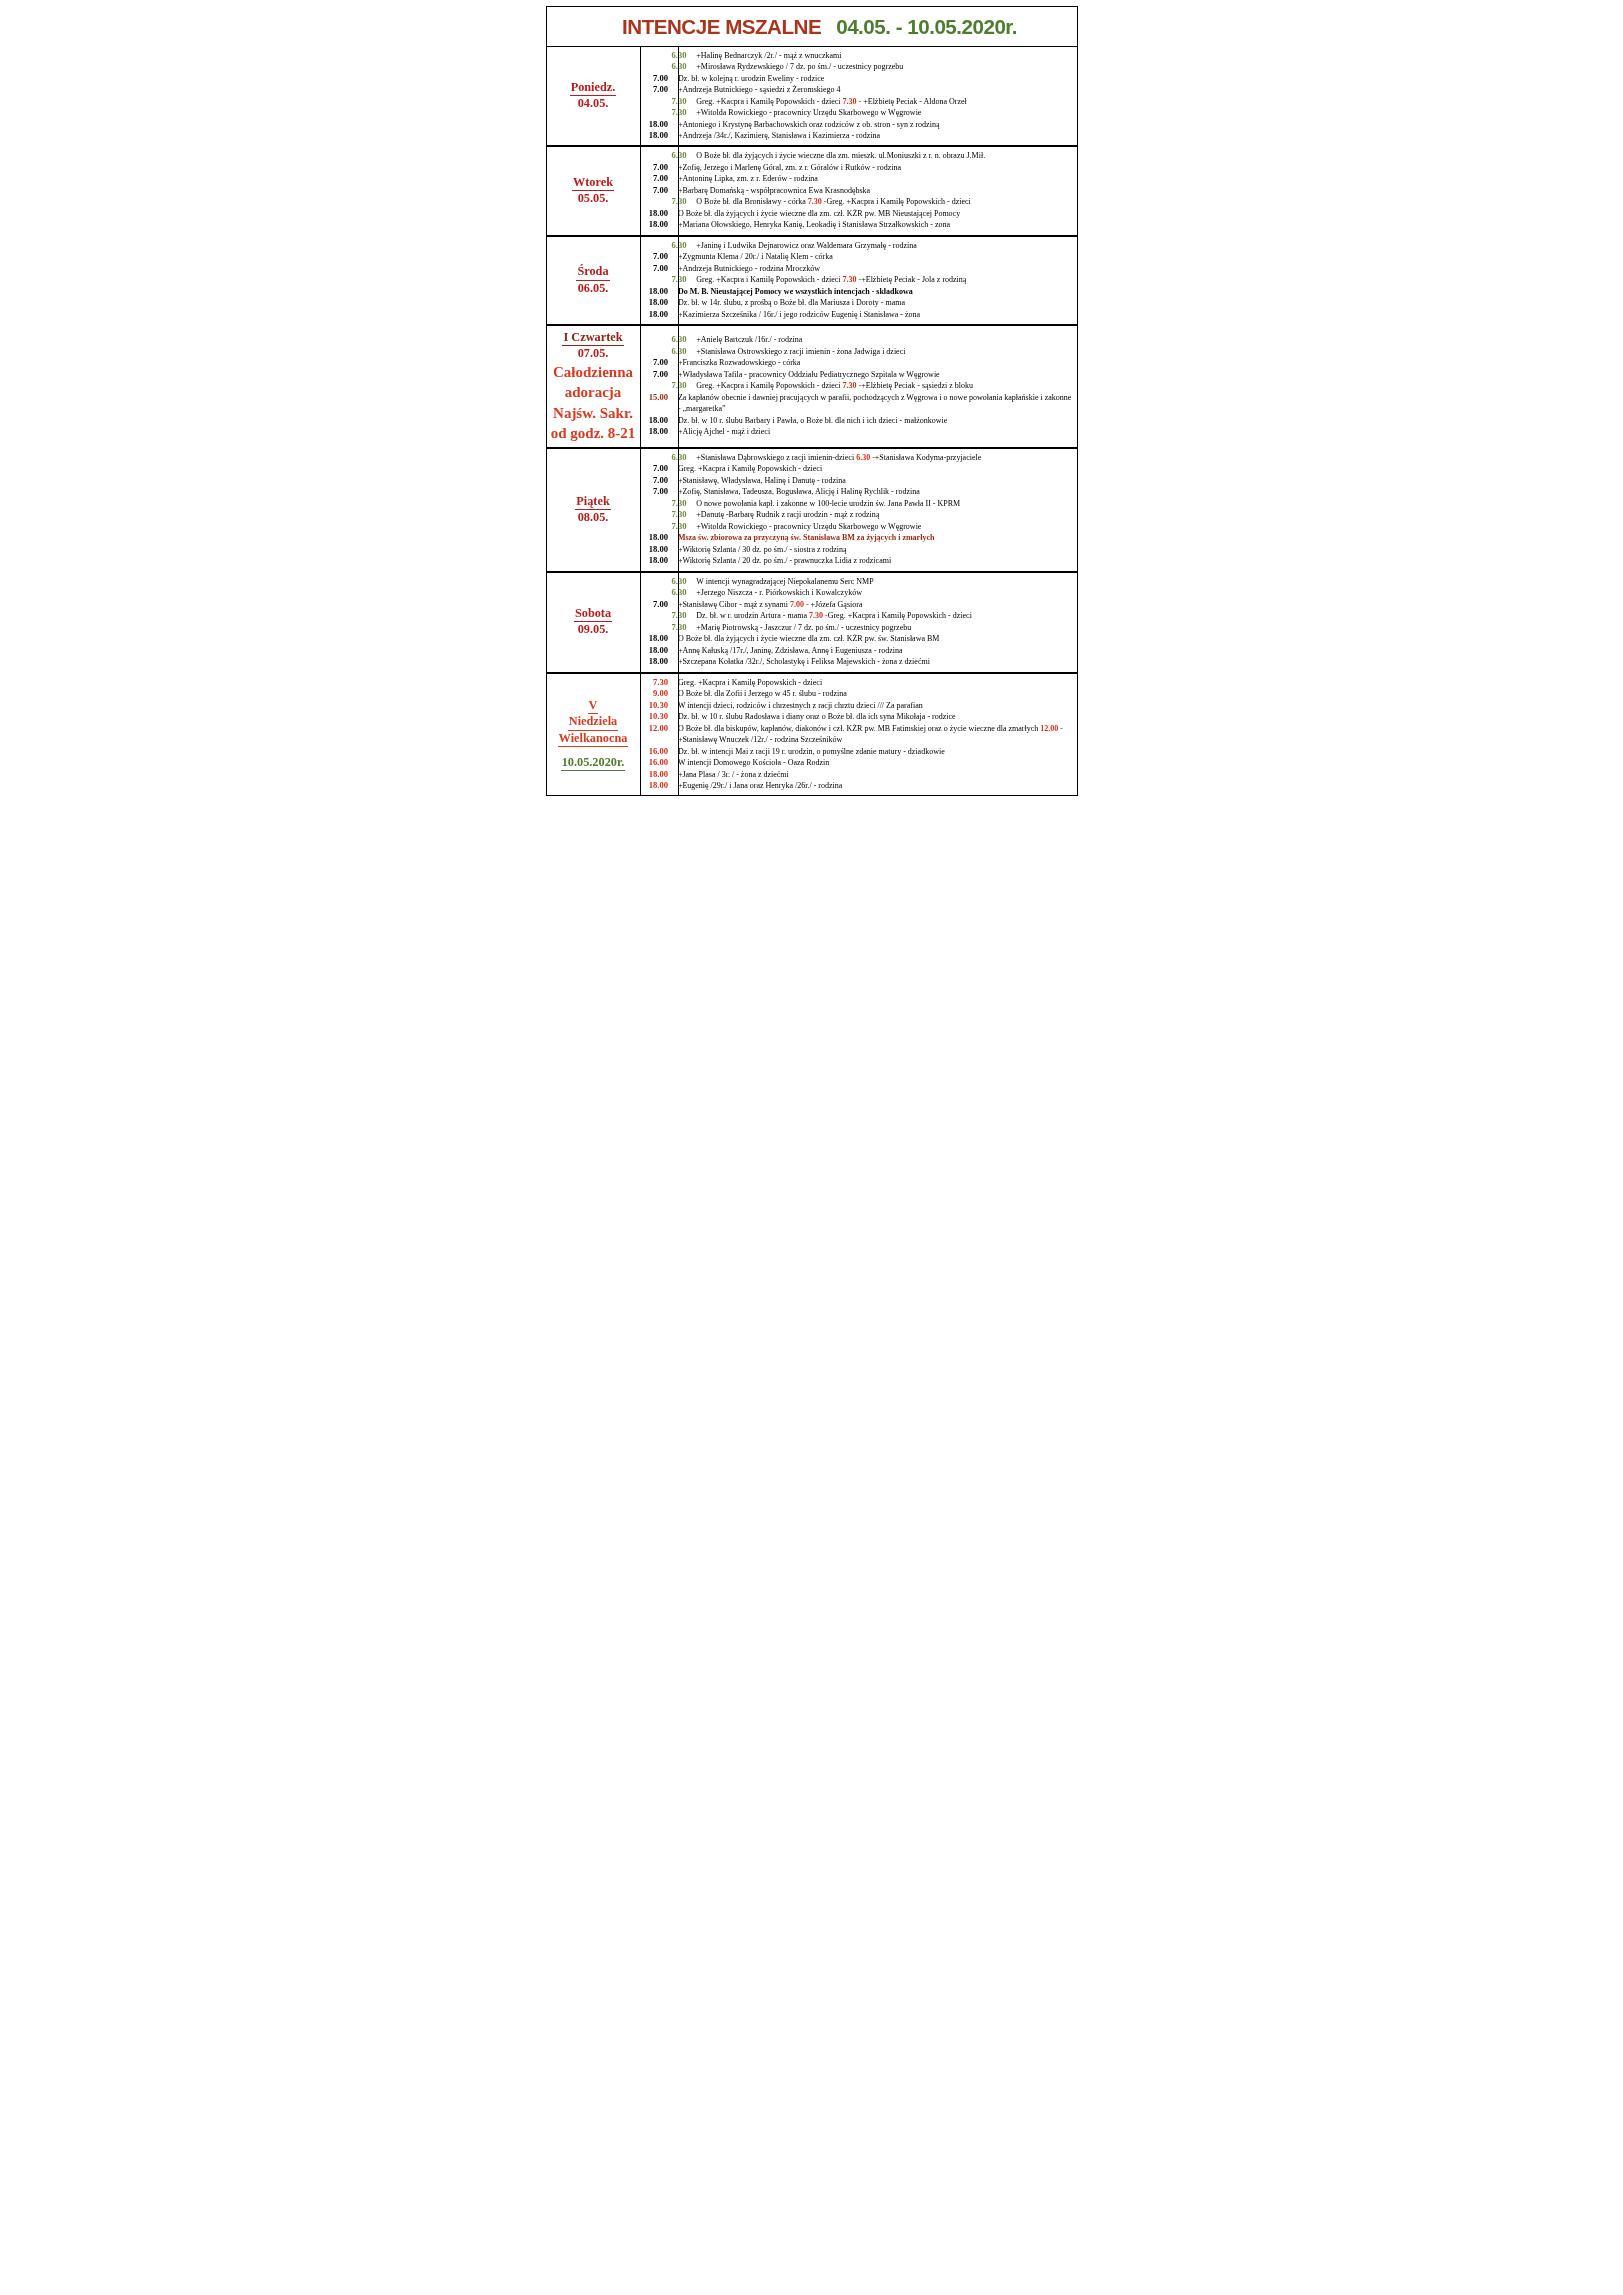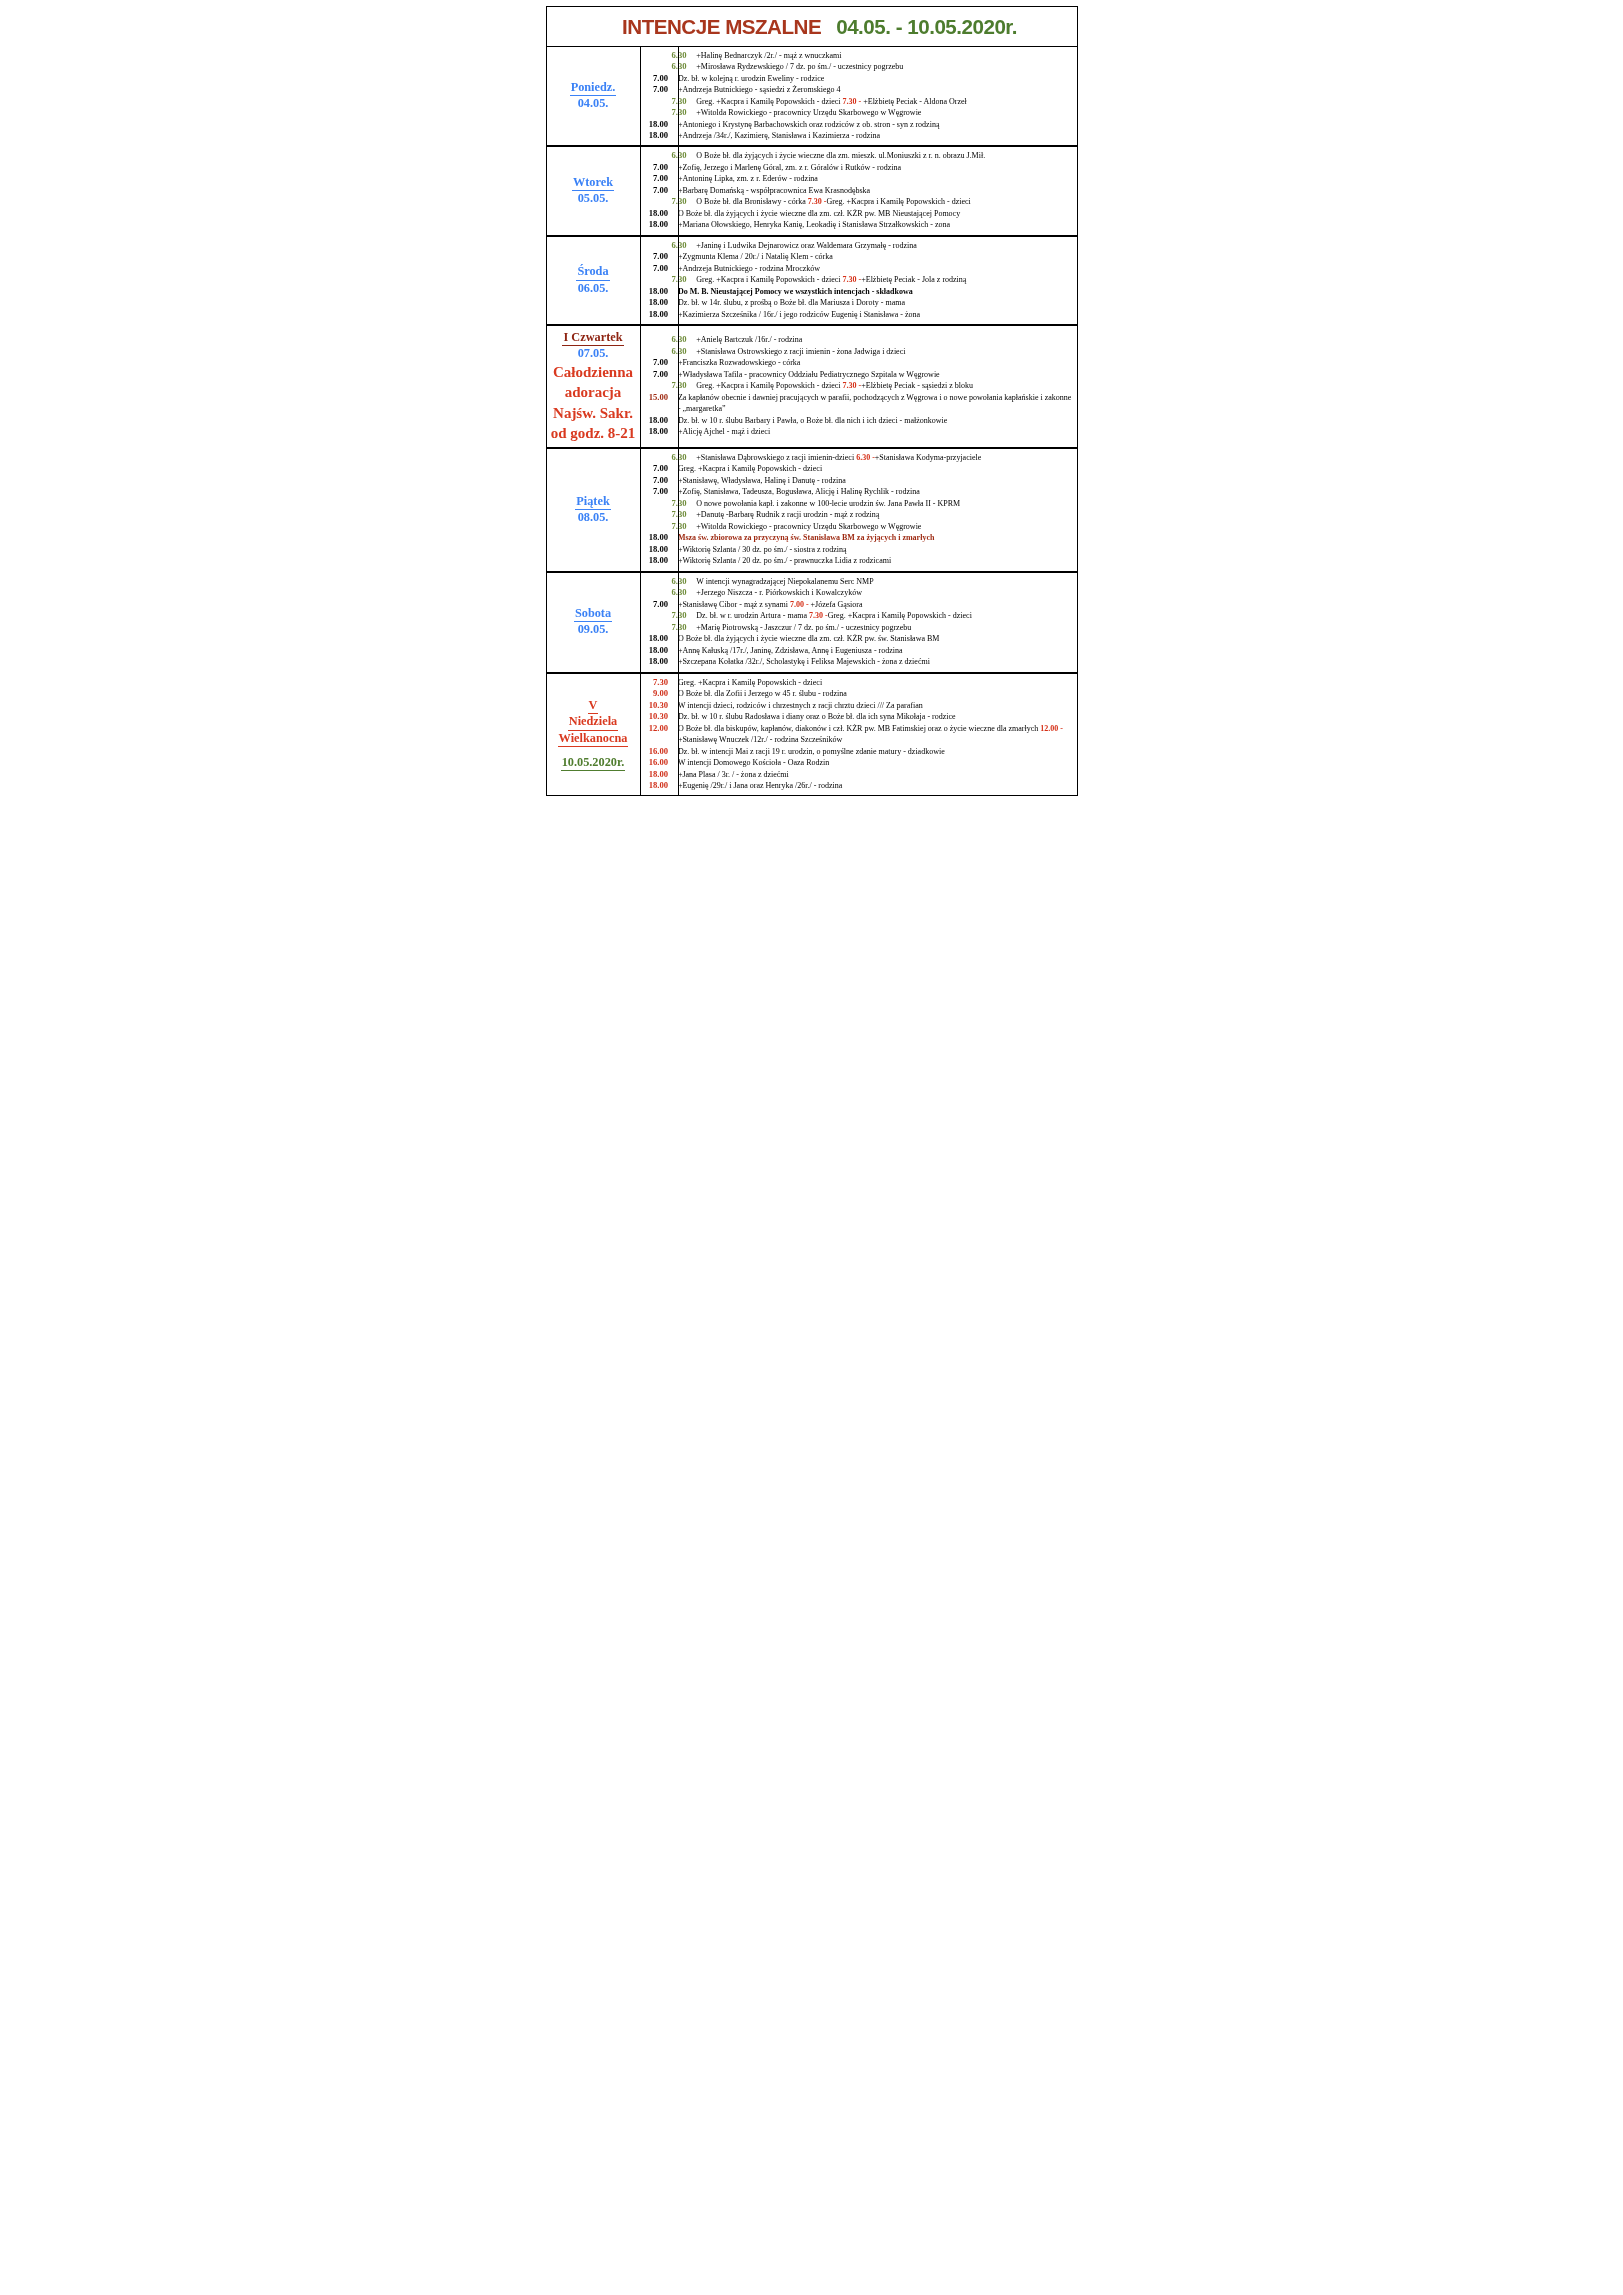--- a/index.html
+++ b/index.html
@@ -26,21 +26,21 @@
 
   .day-cell{
     flex:0 0 93px;width:93px;box-sizing:border-box;
     display:flex;flex-direction:column;justify-content:center;align-items:center;
     text-align:center;padding:3.9px 2.9px;font-weight:bold;font-size:12.3px;line-height:1.3;
   }
   .day-line{white-space:nowrap;}
   .day-line.small{font-size:15px;line-height:1.35;}
   .day-line.gap{margin-top:7.9px;}
   .u{border-bottom:1.5px solid currentColor;display:inline-block;line-height:1.12;padding:0 1px 0.5px;}
-  .c-black{color:#3b82f6;}
+  .c-black{color:#b91c1c;}
   .c-darkred{color:#8e2412;}
   .c-red{color:#d93a20;}
   .c-green{color:#507d2f;}
 
   .rows{flex:1;padding:2.9px 0 3.9px;display:flex;flex-direction:column;justify-content:center;}
   .intent-row{display:flex;align-items:flex-start;}
   .i-time{
     flex:0 0 33px;box-sizing:border-box;text-align:right;padding-right:4.4px;
     font-weight:bold;font-size:8.6px;line-height:11.5px;font-family:"Liberation Serif",serif;
   }

